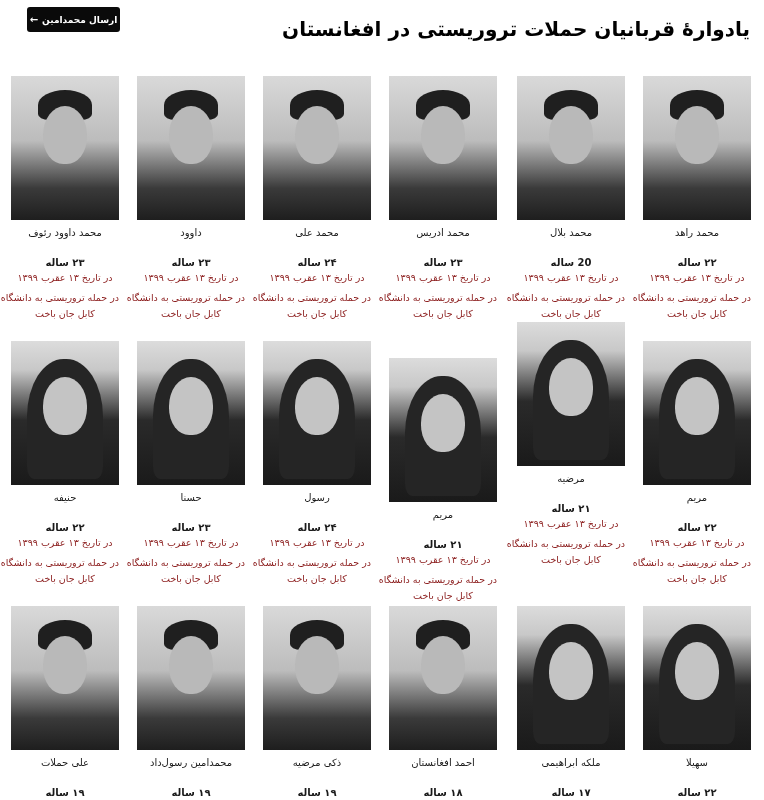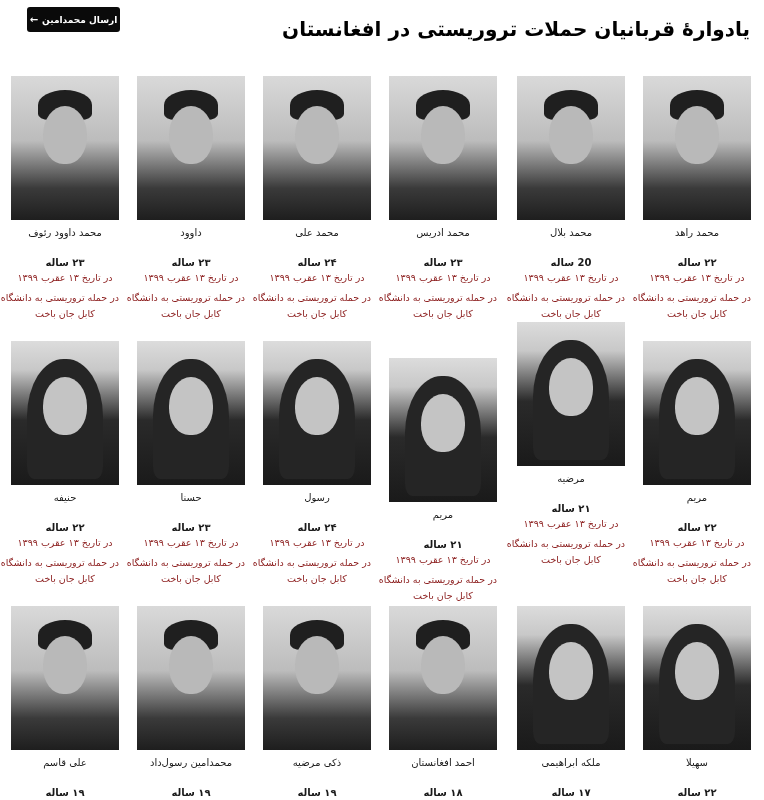--- a/index.html
+++ b/index.html
@@ -311,21 +311,21 @@
       <div class="desc">
         <div></div>
         <div></div>
       </div>
     </div>
     <div class="card" style="left: 11px; top: 606px;">
       <div class="photo">
         <div class="hair"></div>
         <div class="face"></div>
       </div>
-      <div class="name">علی قاسم</div>
+      <div class="name">علی حملات</div>
       <div class="age">۱۹ ساله</div>
       <div class="date">در تاریخ ۲۴ اسد ۱۳۹۷</div>
       <div class="desc">
         <div></div>
         <div></div>
       </div>
     </div>
   </div>
 
 </body></html>

